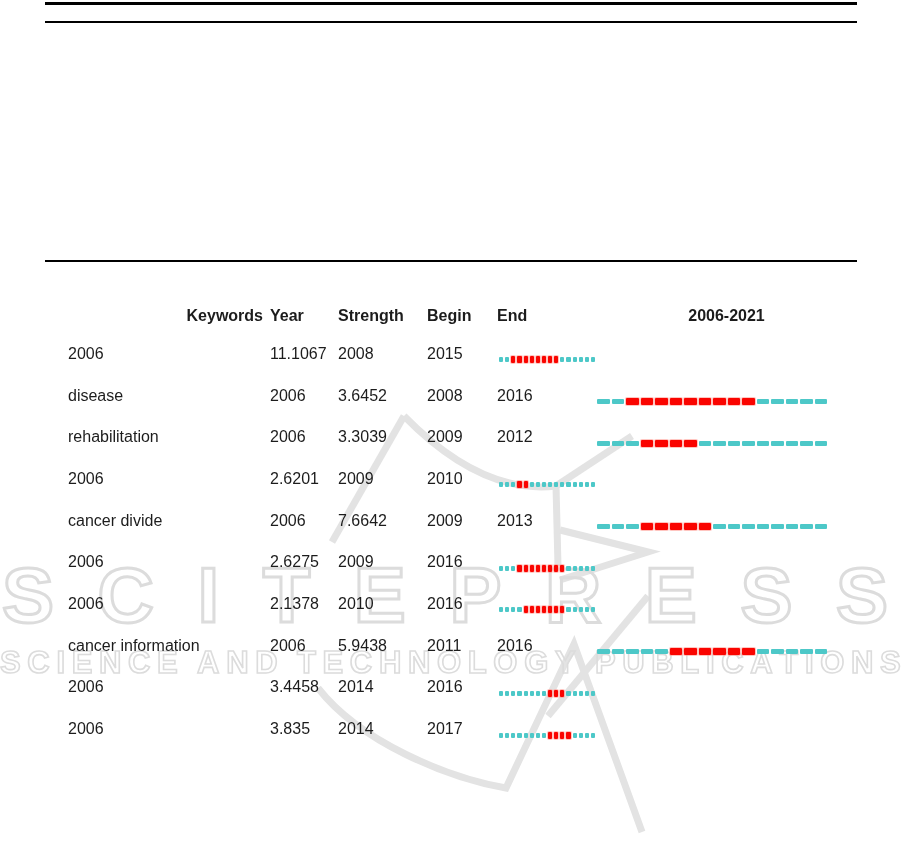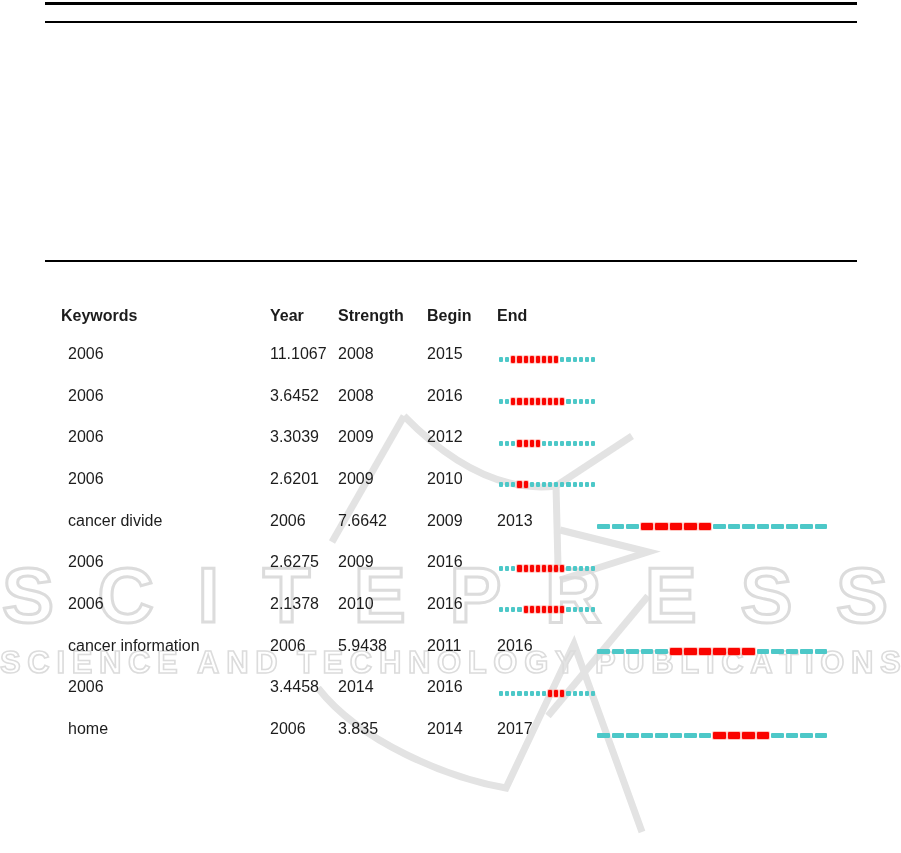--- a/index.html
+++ b/index.html
@@ -31,21 +31,21 @@
   .wm-small span.sp{width:6px;}
 
   
   .burst-table{position:absolute;left:68px;top:299px;width:762px;z-index:2;}
   .trow{
     display:grid;grid-template-columns:202px 68px 89px 70px 98px 233px;
     height:41.7px;align-items:center;font-size:16px;
   }
   .thead{height:34px;font-weight:700;}
   .cell{white-space:nowrap;}
-  .c-kw-head{text-align:left;transform:translateX(-7px);}
+  .c-kw-head{text-align:right;transform:translateX(-7px);}
   .c-tl-head{text-align:center;transform:translateX(15px);}
   .c-timeline{display:flex;align-items:center;gap:2px;margin-top:12px;padding-left:2px;}
   .dash{width:12.5px;height:5px;border-radius:1px;box-sizing:border-box;}
   .dash.burst{height:7px;box-shadow:0 0 0 1px rgba(255,150,140,.55);}
 </style>
 </head>
 <body>
 
 <div class="page">
 
@@ -116,20 +116,21 @@
       </div>
   </div>
 
   <div class="burst-table">
     <div class="trow thead">
       <div class="cell c-kw-head">Keywords</div>
       <div class="cell">Year</div>
       <div class="cell">Strength</div>
       <div class="cell">Begin</div>
       <div class="cell">End</div>
+      <div class="cell c-tl-head">2006-2021</div>
     </div>
     <div id="table-body">
         <div class="trow">
           <div class="cell">2006</div>
           <div class="cell">11.1067</div>
           <div class="cell">2008</div>
           <div class="cell">2015</div>
           <div class="cell c-timeline">
             <span class="dash" style="background: rgb(77, 200, 200);"></span>
             <span class="dash" style="background: rgb(77, 200, 200);"></span>
@@ -143,20 +144,21 @@
             <span class="dash burst" style="background: rgb(250, 4, 0);"></span>
             <span class="dash" style="background: rgb(77, 200, 200);"></span>
             <span class="dash" style="background: rgb(77, 200, 200);"></span>
             <span class="dash" style="background: rgb(77, 200, 200);"></span>
             <span class="dash" style="background: rgb(77, 200, 200);"></span>
             <span class="dash" style="background: rgb(77, 200, 200);"></span>
             <span class="dash" style="background: rgb(77, 200, 200);"></span>
           </div>
         </div>
         <div class="trow">
+          <div class="cell">disease</div>
           <div class="cell">2006</div>
           <div class="cell">3.6452</div>
           <div class="cell">2008</div>
           <div class="cell">2016</div>
           <div class="cell c-timeline">
             <span class="dash" style="background: rgb(77, 200, 200);"></span>
             <span class="dash" style="background: rgb(77, 200, 200);"></span>
             <span class="dash burst" style="background: rgb(250, 4, 0);"></span>
             <span class="dash burst" style="background: rgb(250, 4, 0);"></span>
             <span class="dash burst" style="background: rgb(250, 4, 0);"></span>
@@ -167,20 +169,21 @@
             <span class="dash burst" style="background: rgb(250, 4, 0);"></span>
             <span class="dash burst" style="background: rgb(250, 4, 0);"></span>
             <span class="dash" style="background: rgb(77, 200, 200);"></span>
             <span class="dash" style="background: rgb(77, 200, 200);"></span>
             <span class="dash" style="background: rgb(77, 200, 200);"></span>
             <span class="dash" style="background: rgb(77, 200, 200);"></span>
             <span class="dash" style="background: rgb(77, 200, 200);"></span>
           </div>
         </div>
         <div class="trow">
+          <div class="cell">rehabilitation</div>
           <div class="cell">2006</div>
           <div class="cell">3.3039</div>
           <div class="cell">2009</div>
           <div class="cell">2012</div>
           <div class="cell c-timeline">
             <span class="dash" style="background: rgb(77, 200, 200);"></span>
             <span class="dash" style="background: rgb(77, 200, 200);"></span>
             <span class="dash" style="background: rgb(77, 200, 200);"></span>
             <span class="dash burst" style="background: rgb(250, 4, 0);"></span>
             <span class="dash burst" style="background: rgb(250, 4, 0);"></span>
@@ -337,21 +340,20 @@
             <span class="dash burst" style="background: rgb(250, 4, 0);"></span>
             <span class="dash burst" style="background: rgb(250, 4, 0);"></span>
             <span class="dash" style="background: rgb(77, 200, 200);"></span>
             <span class="dash" style="background: rgb(77, 200, 200);"></span>
             <span class="dash" style="background: rgb(77, 200, 200);"></span>
             <span class="dash" style="background: rgb(77, 200, 200);"></span>
             <span class="dash" style="background: rgb(77, 200, 200);"></span>
           </div>
         </div>
         <div class="trow">
-          <div class="cell">home</div>
           <div class="cell">2006</div>
           <div class="cell">3.835</div>
           <div class="cell">2014</div>
           <div class="cell">2017</div>
           <div class="cell c-timeline">
             <span class="dash" style="background: rgb(77, 200, 200);"></span>
             <span class="dash" style="background: rgb(77, 200, 200);"></span>
             <span class="dash" style="background: rgb(77, 200, 200);"></span>
             <span class="dash" style="background: rgb(77, 200, 200);"></span>
             <span class="dash" style="background: rgb(77, 200, 200);"></span>

